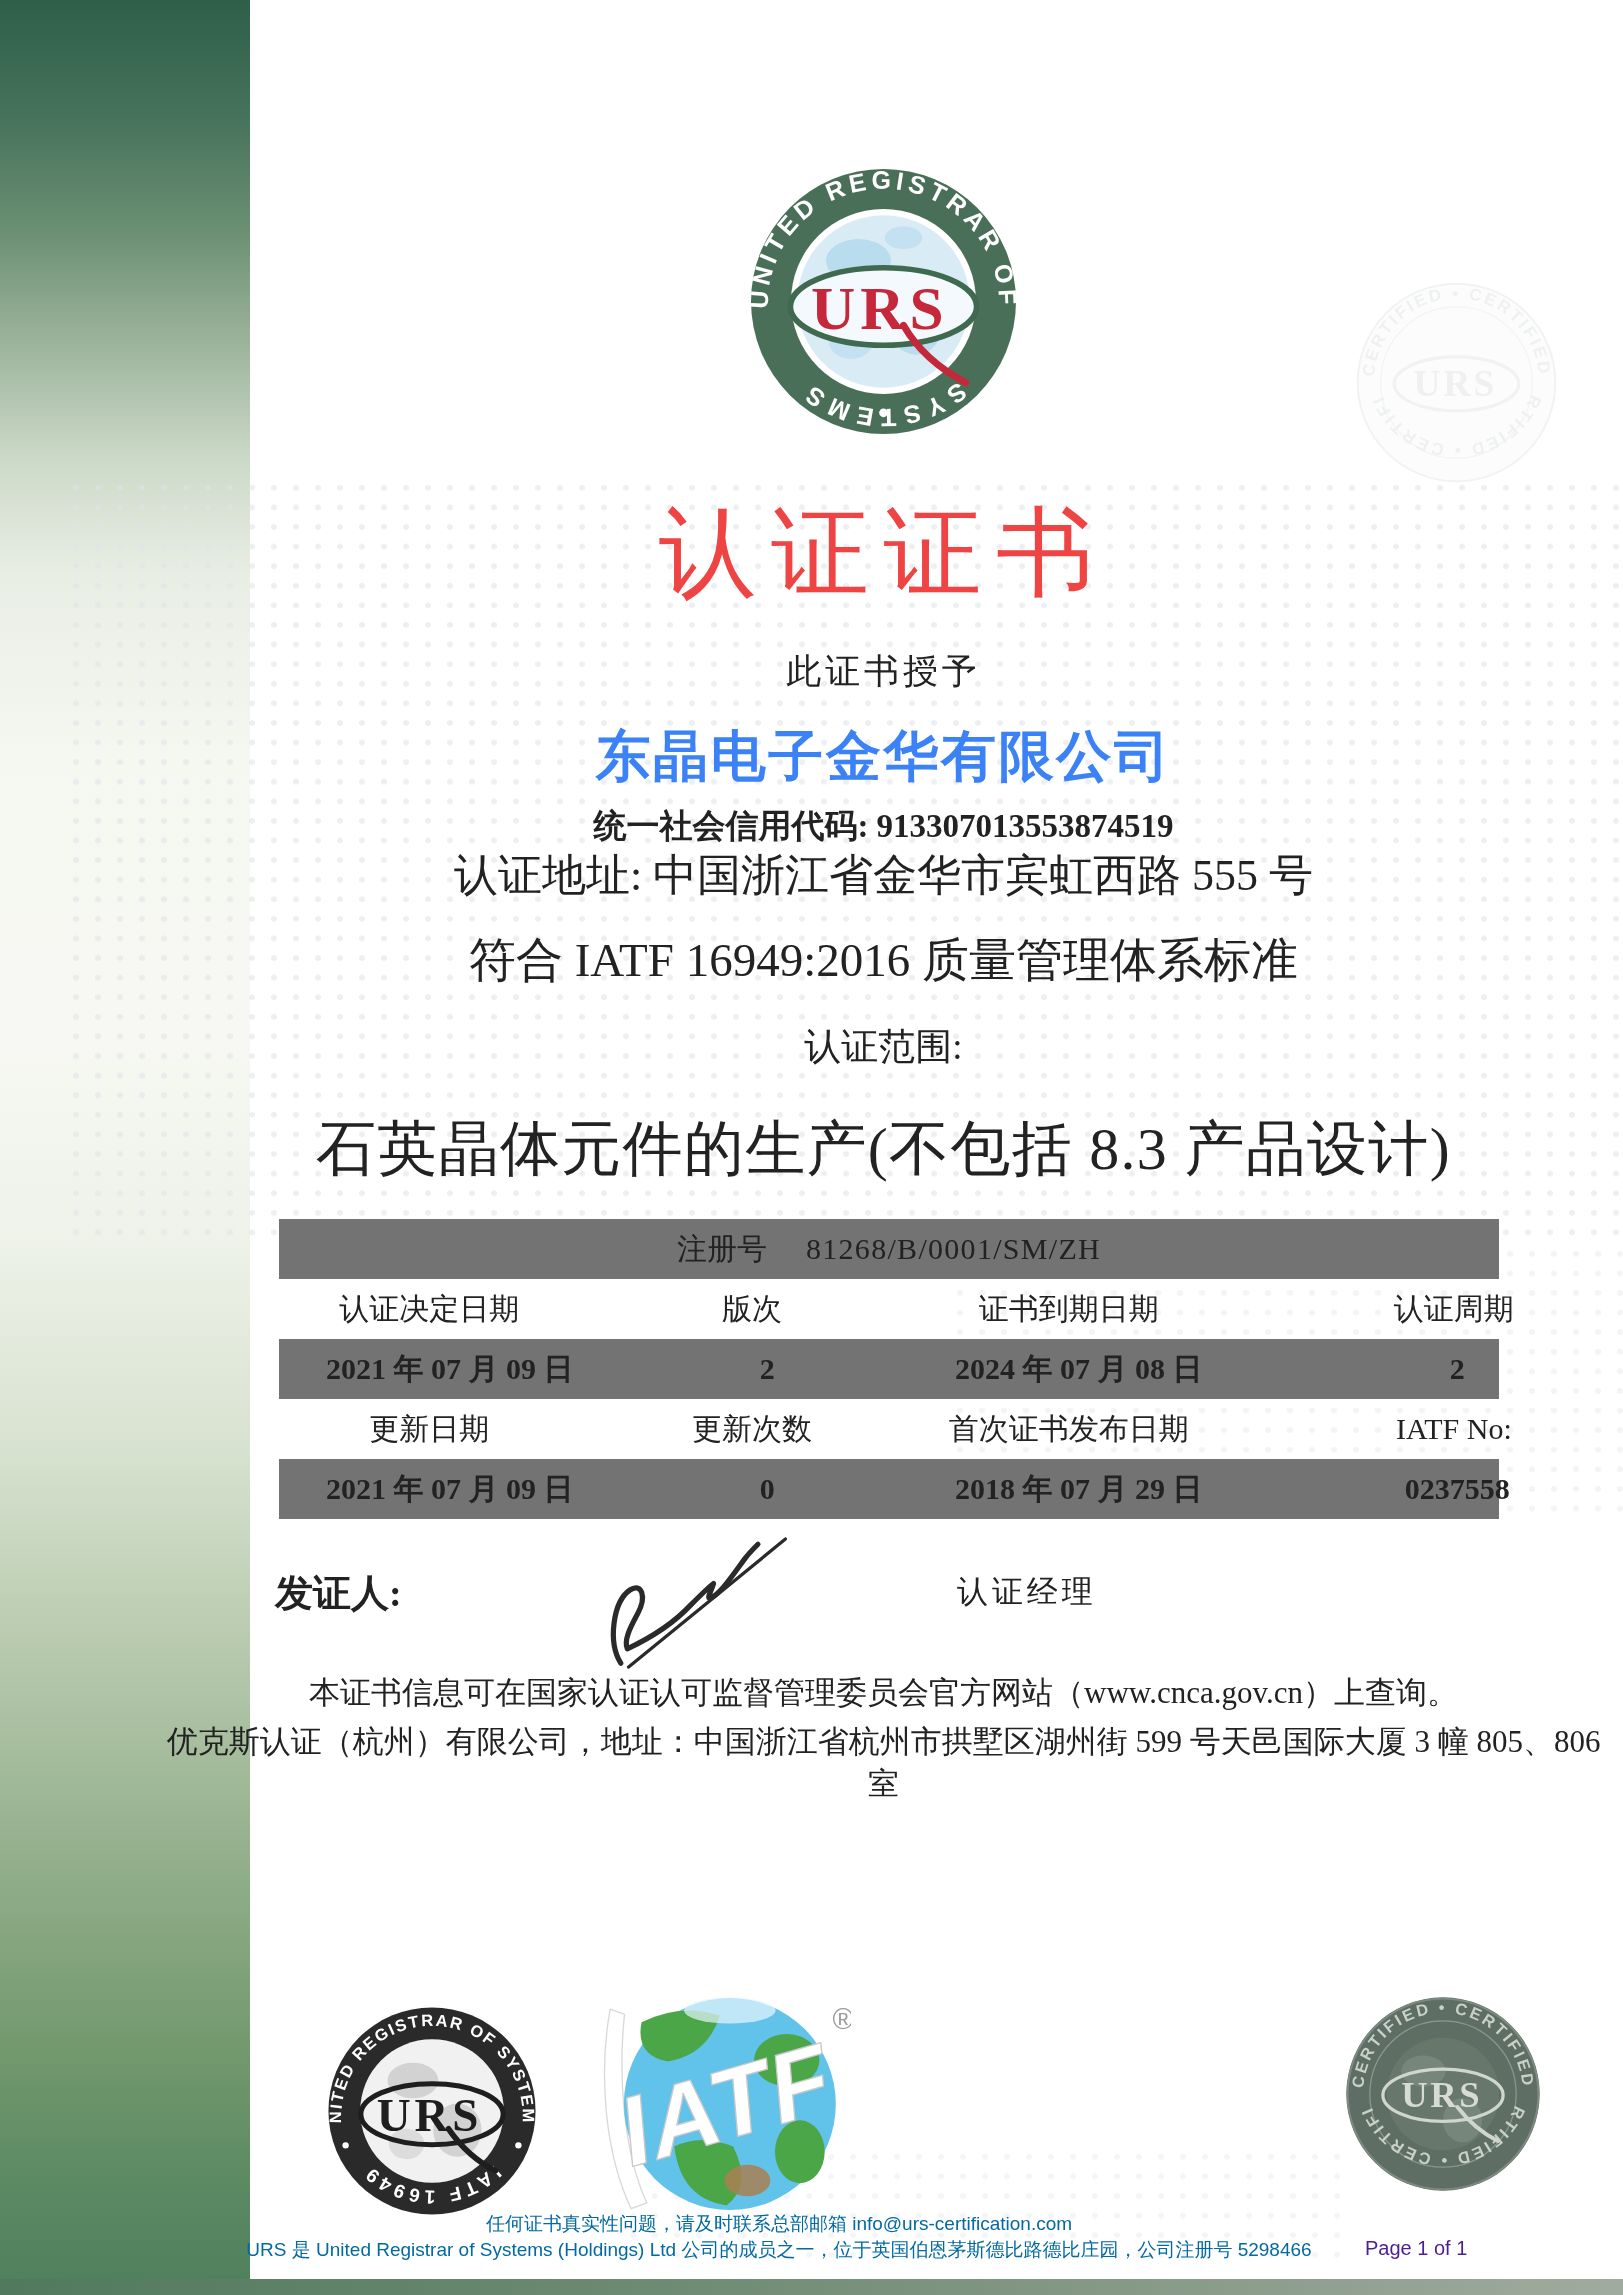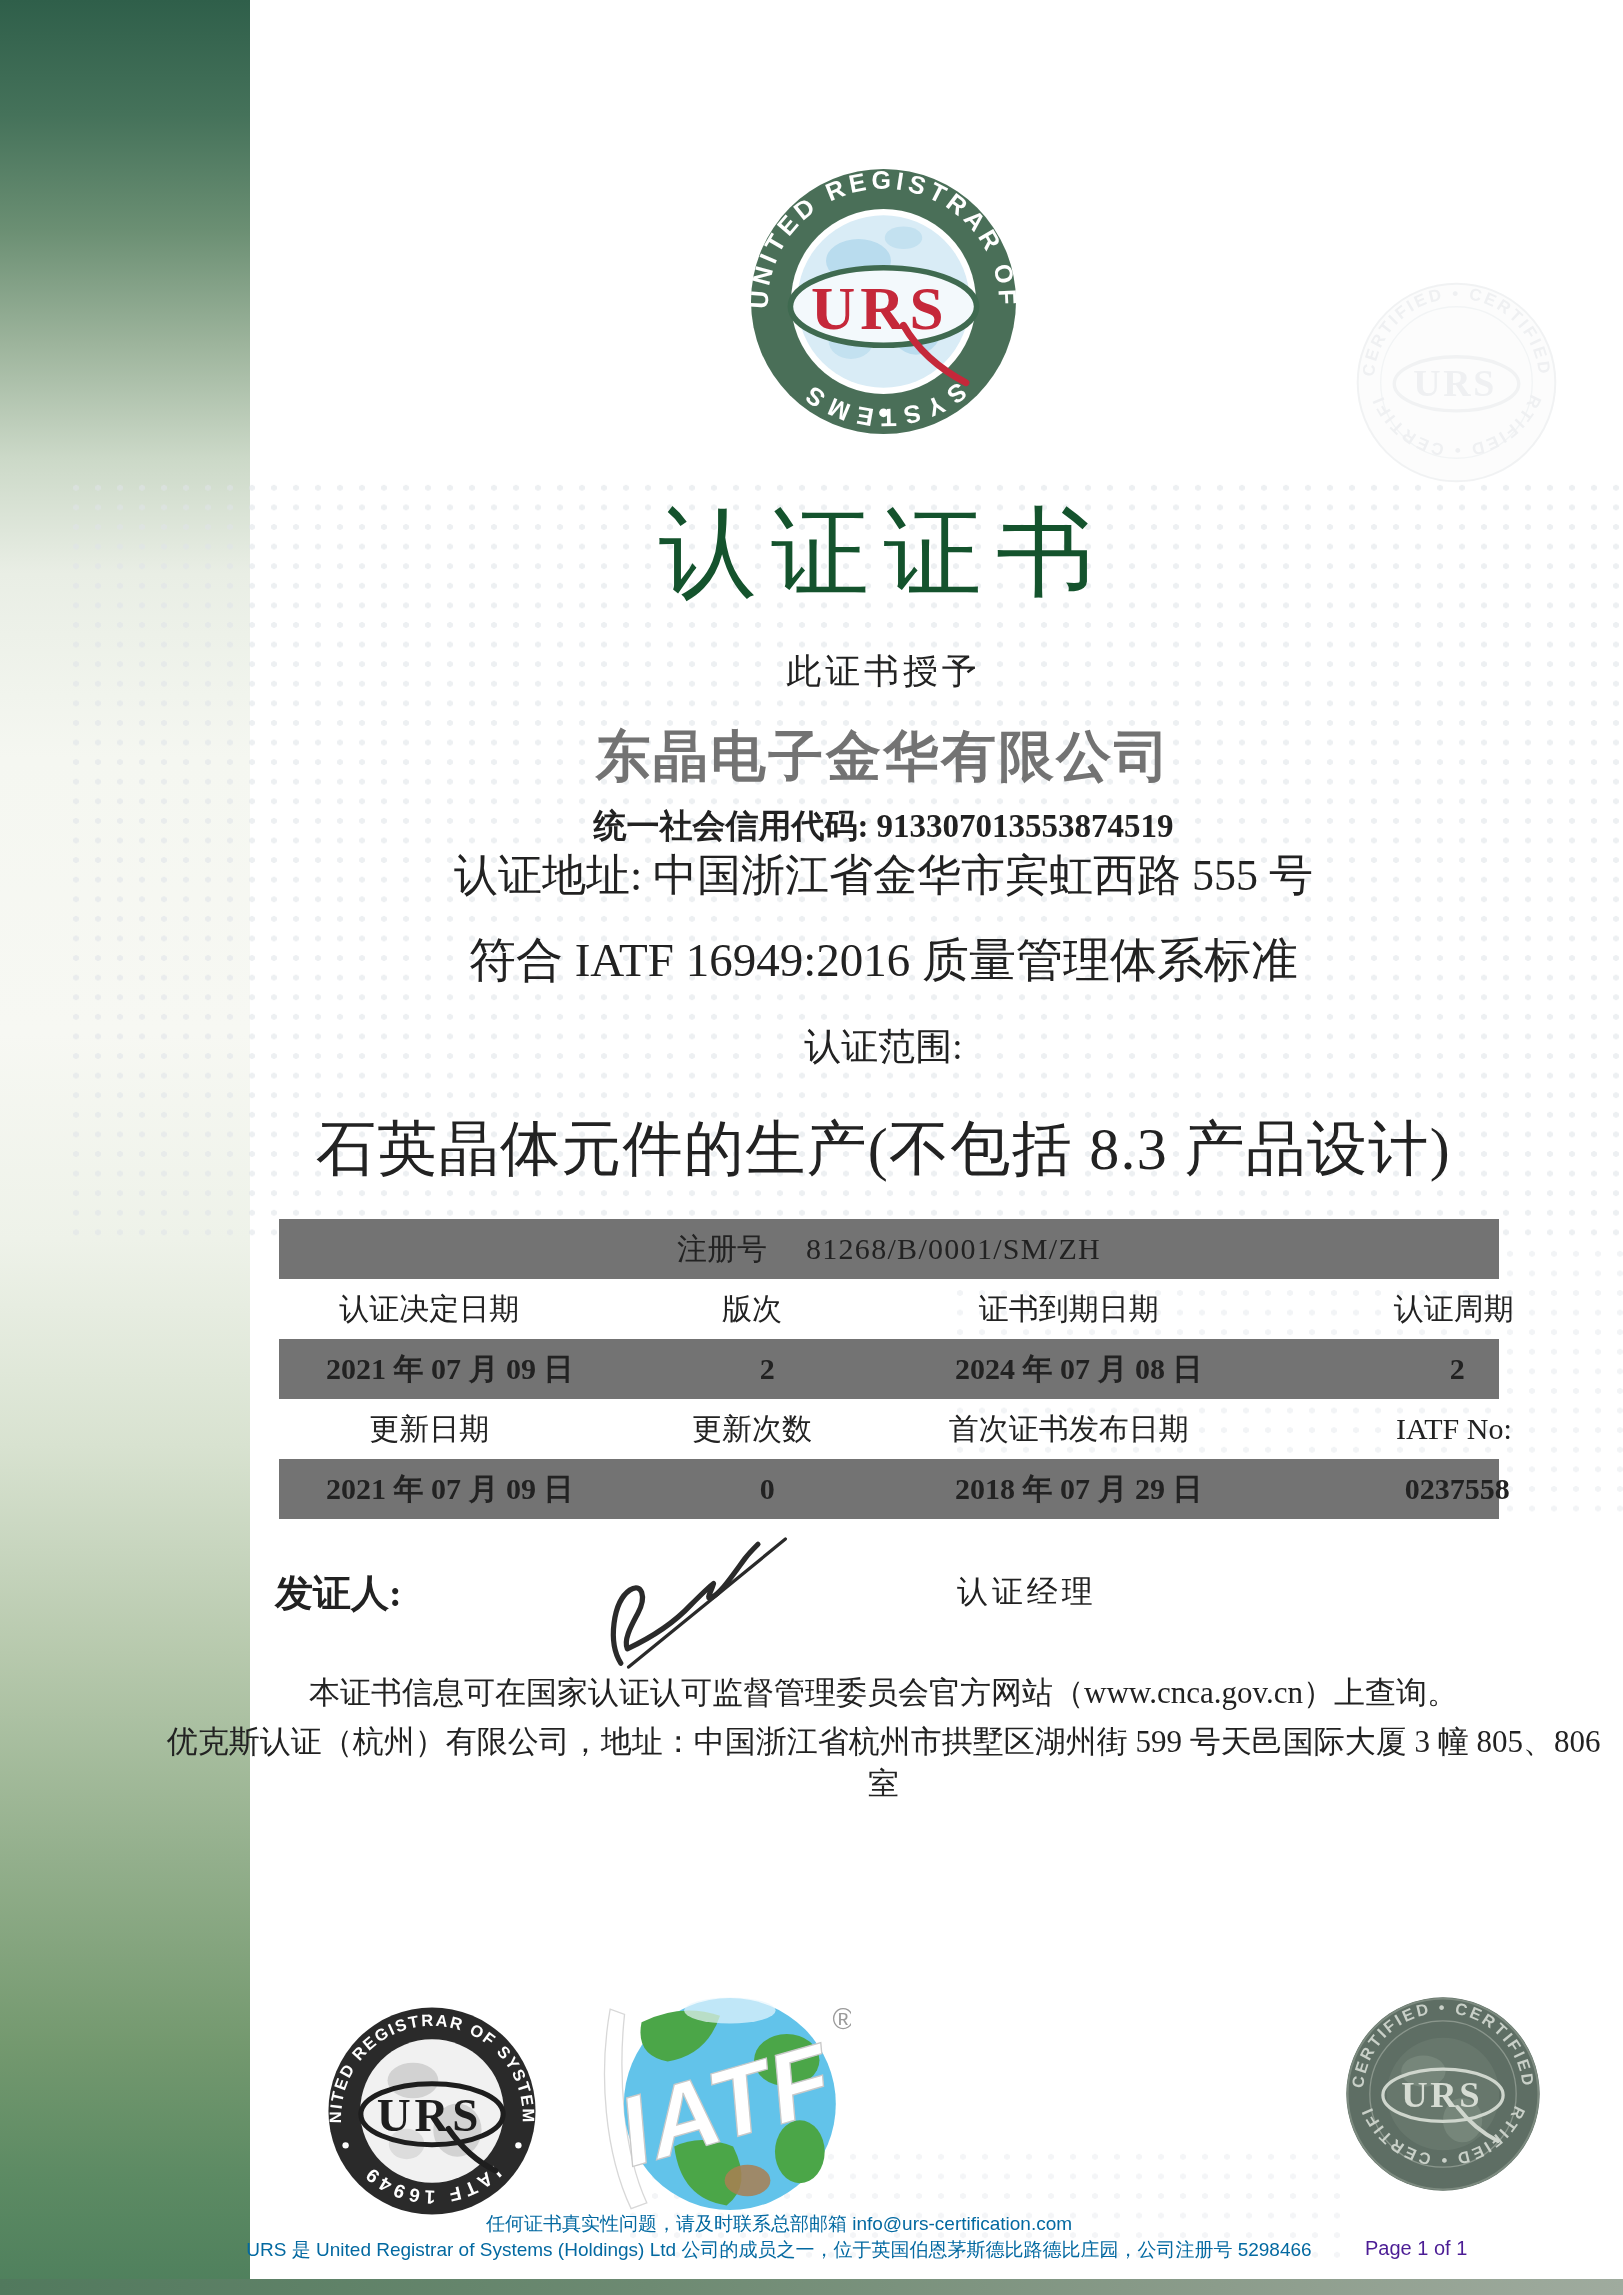--- a/index.html
+++ b/index.html
@@ -17,23 +17,23 @@
   .dots.d1{left:65px;top:478px;width:1558px;height:766px;opacity:.55;}
   .dots.d2{left:949px;top:1244px;width:674px;height:281px;opacity:.4;}
   .dots.d3{left:622px;top:2147px;width:720px;height:124px;opacity:.35;}
   
   .bottom-bar{position:absolute;left:0;bottom:0;width:100%;height:16.4px;
     background:linear-gradient(90deg,#51795d,#6d8a72 40%,#8b9c8b 75%,#9fab9e);}
   
   .content{position:absolute;left:157px;top:0;width:1453px;height:100%;}
   .abs{position:absolute;}
   .ctr{left:0;width:100%;text-align:center;}
-  .title{font-size:98px;letter-spacing:14.4px;color:#14532d;}
+  .title{font-size:98px;letter-spacing:14.4px;color:#ef4444;}
   .granted{font-size:35px;letter-spacing:3.9px;}
-  .company{font-size:55px;font-weight:bold;letter-spacing:2.6px;color:#737373;font-family:Liberation Mono, monospace;}
+  .company{font-size:55px;font-weight:bold;letter-spacing:2.6px;color:#3b82f6;font-family:Liberation Mono, monospace;}
   .credit{font-size:33px;font-weight:bold;}
   .address{font-size:44px;}
   .standard{font-size:47px;font-weight:normal;}
   .scopelabel{font-size:37px;}
   .scope{font-size:60px;letter-spacing:1.3px;}
   
   .cert-table{position:absolute;left:98px;top:1219px;width:1244px;font-size:30px;}
   .trow{display:grid;grid-template-columns:28% 17% 27% 28%;height:60px;align-items:center;text-align:center;gap:43px;}
   .trow.gray{background:#737373;margin-left:24px;}
   .trow.reg{display:flex;justify-content:center;align-items:center;gap:39px;}

